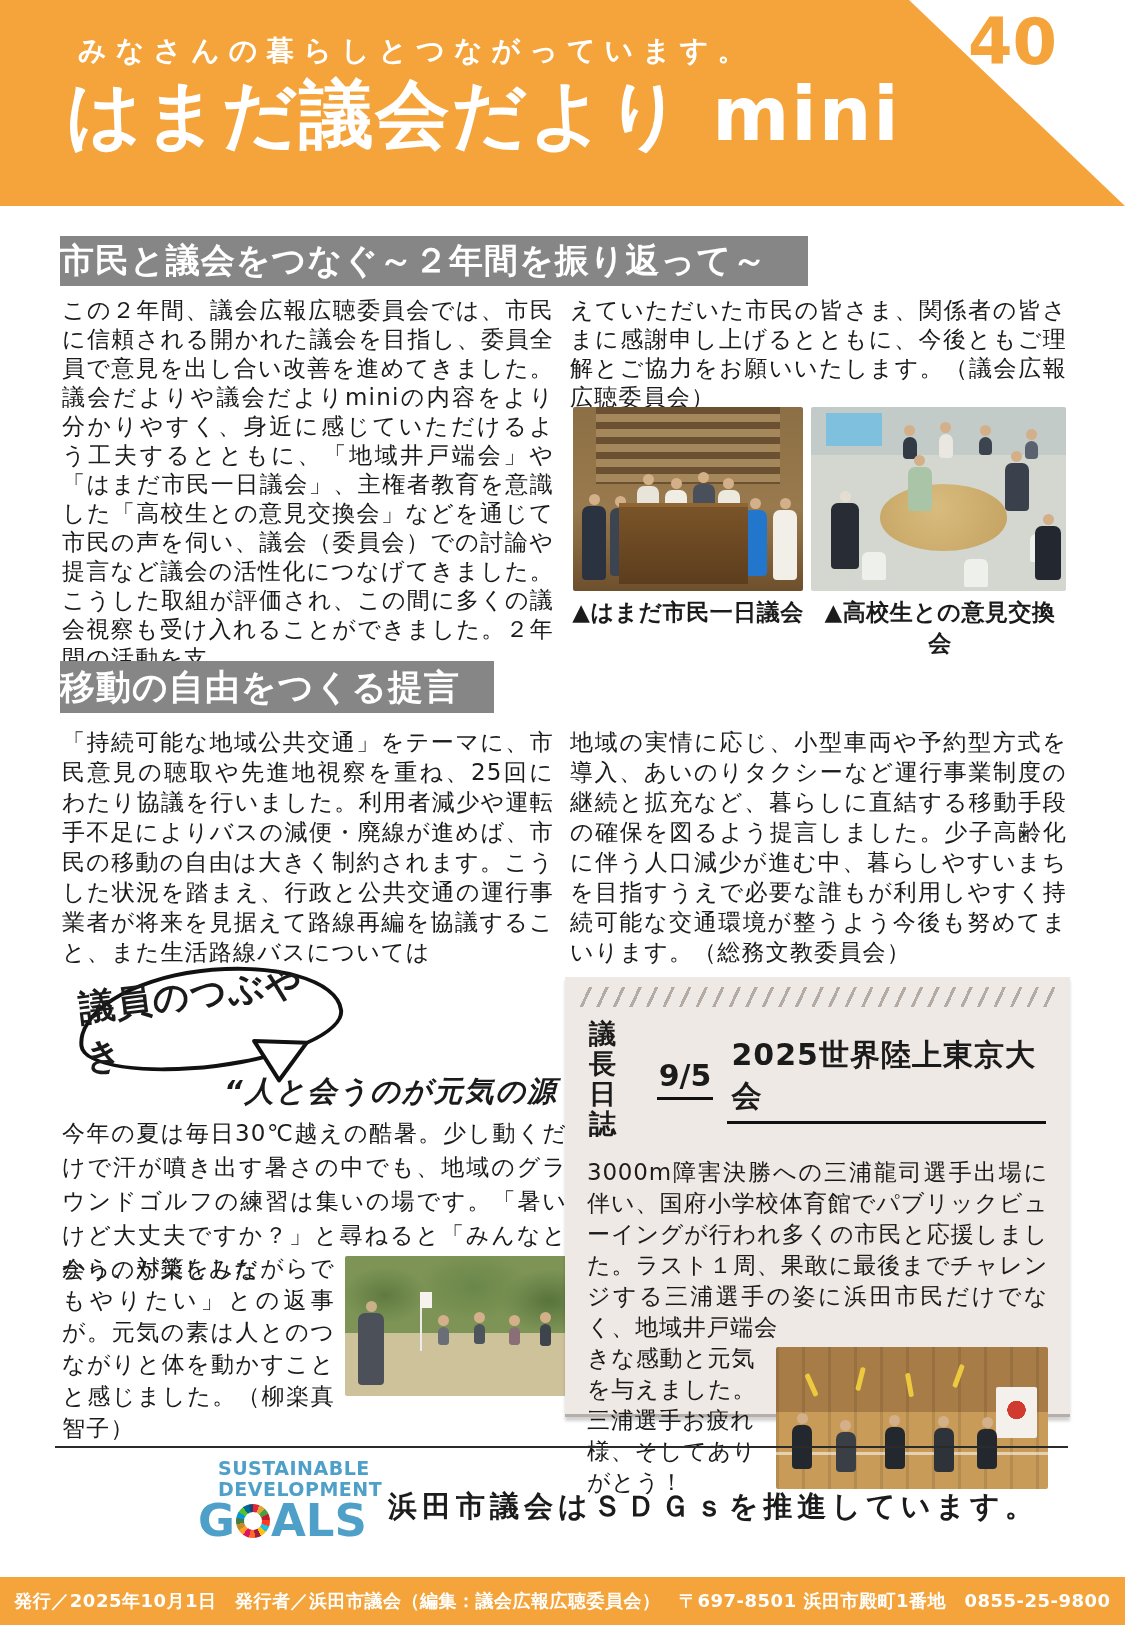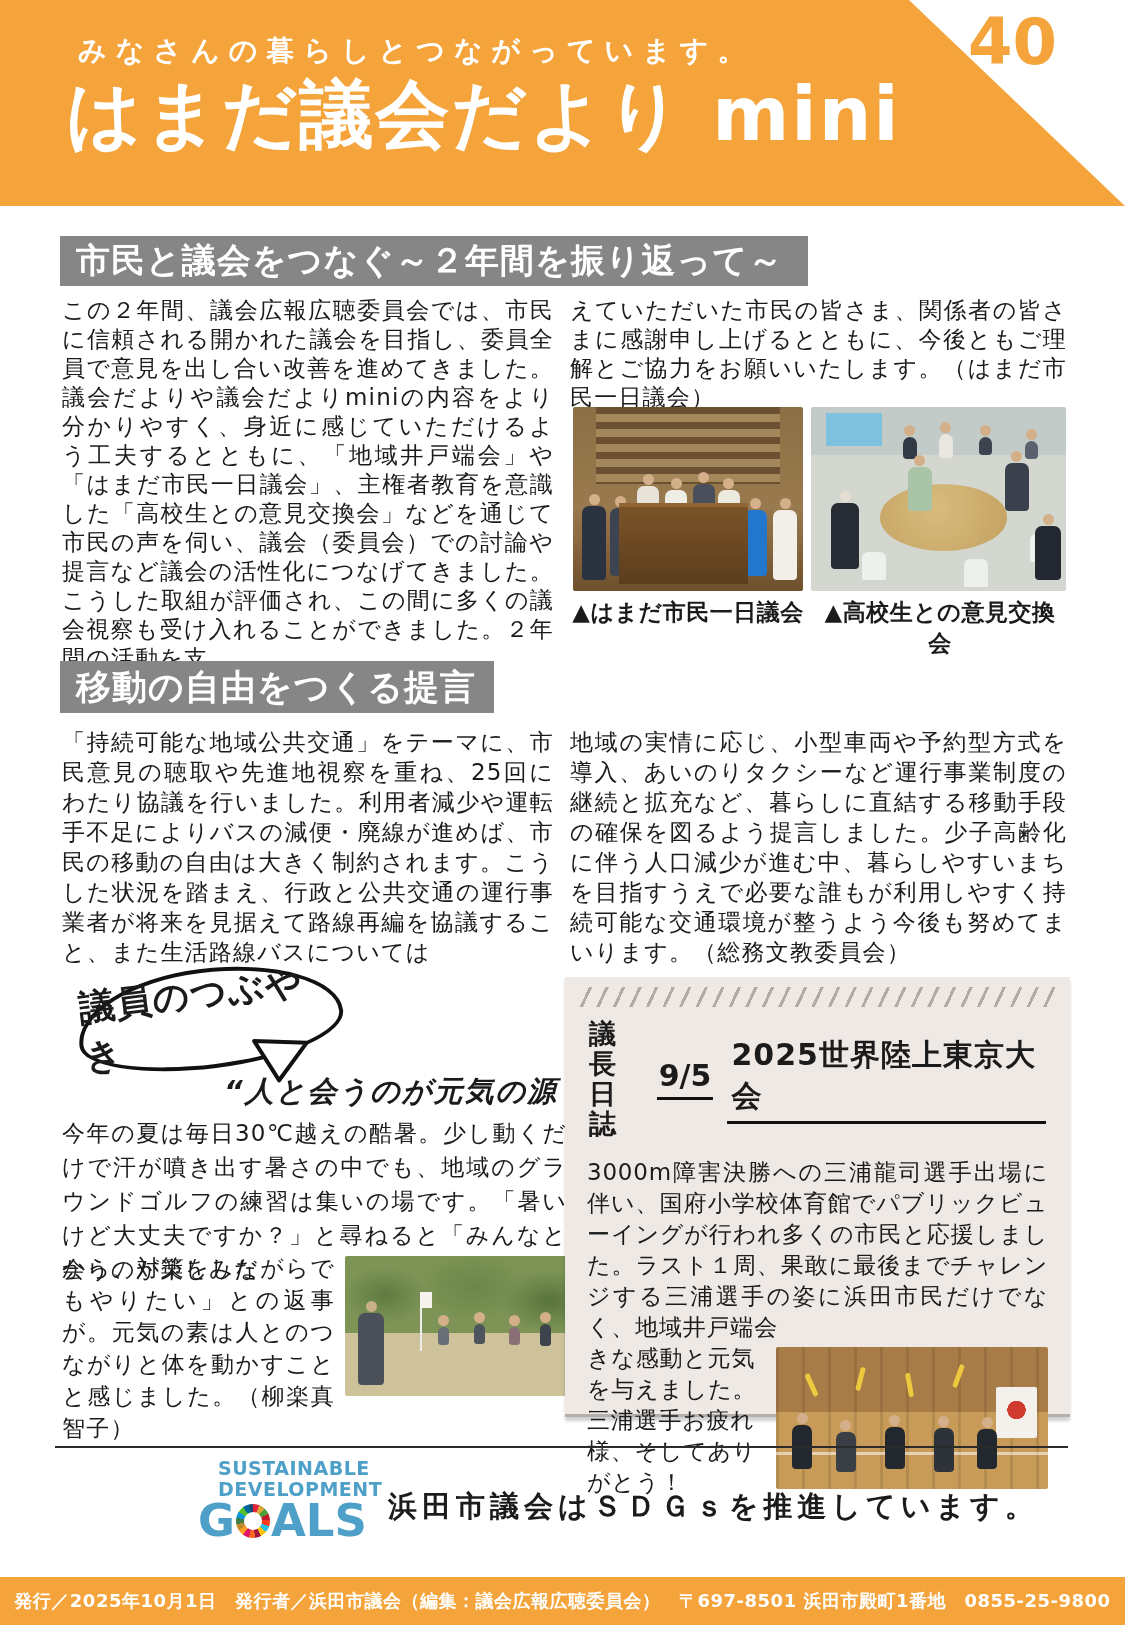--- a/index.html
+++ b/index.html
@@ -8,21 +8,21 @@
 
   
   .masthead{position:absolute;left:0;top:0;width:100%;height:206px;background:#F4A43A;}
   .corner-cut{position:absolute;right:0;top:0;width:216px;height:206px;background:#fff;
               clip-path:polygon(0 0,100% 0,100% 100%);}
   .issue{position:absolute;top:10px;right:68px;font-size:64px;font-weight:800;color:#F4A43A;line-height:1;}
   .tagline{position:absolute;top:32px;left:78px;font-size:28px;font-weight:700;color:#fff;letter-spacing:9px;}
   .title{position:absolute;top:74px;left:66px;margin:0;font-size:74px;font-weight:900;color:#fff;letter-spacing:2px;line-height:1.1;}
 
   
-  .banner{position:absolute;background:#868686;color:#fff;font-weight:700;display:flex;align-items:center;padding-left:16px;box-sizing:border-box;}
+  .banner{position:absolute;background:#868686;color:#fff;font-weight:700;display:flex;align-items:center;box-sizing:border-box;}
   .banner1{left:60px;top:236px;width:748px;height:50px;font-size:34px;letter-spacing:1px;}
   .banner2{left:60px;top:661px;width:434px;height:52px;font-size:35px;letter-spacing:1px;}
 
   
   .bodytext{font-size:23px;line-height:29px;letter-spacing:1.2px;text-align:justify;margin:0;}
   .s1L{position:absolute;left:62px;top:296px;width:492px;}
   .s1R{position:absolute;left:570px;top:296px;width:497px;}
   .s2L{position:absolute;left:62px;top:727px;width:492px;line-height:30px;}
   .s2R{position:absolute;left:570px;top:727px;width:497px;line-height:30px;}
 
@@ -104,21 +104,21 @@
 
   <header class="masthead">
     <div class="corner-cut"></div>
     <div class="issue">40</div>
     <div class="tagline">みなさんの暮らしとつながっています。</div>
     <h1 class="title">はまだ議会だより mini</h1>
   </header>
 
   <div class="banner banner1">市民と議会をつなぐ～２年間を振り返って～</div>
   <p class="bodytext s1L">この２年間、議会広報広聴委員会では、市民に信頼される開かれた議会を目指し、委員全員で意見を出し合い改善を進めてきました。議会だよりや議会だよりminiの内容をより分かりやすく、身近に感じていただけるよう工夫するとともに、「地域井戸端会」や「はまだ市民一日議会」、主権者教育を意識した「高校生との意見交換会」などを通じて市民の声を伺い、議会（委員会）での討論や提言など議会の活性化につなげてきました。こうした取組が評価され、この間に多くの議会視察も受け入れることができました。２年間の活動を支</p>
-  <p class="bodytext s1R">えていただいた市民の皆さま、関係者の皆さまに感謝申し上げるとともに、今後ともご理解とご協力をお願いいたします。（はまだ市民一日議会）</p>
+  <p class="bodytext s1R">えていただいた市民の皆さま、関係者の皆さまに感謝申し上げるとともに、今後ともご理解とご協力をお願いいたします。（議会広報広聴委員会）</p>
 
   <div class="photo ph1" aria-hidden="true">
     <div class="slats"></div>
     <i class="fig" style="left:4%;bottom:6%;width:24px;height:86px;--c:#2c3340"></i>
     <i class="fig" style="left:16%;bottom:8%;width:22px;height:80px;--c:#3c4452"></i>
     <i class="fig" style="left:28%;bottom:30%;width:22px;height:62px;--c:#e8e4da"></i>
     <i class="fig" style="left:40%;bottom:30%;width:22px;height:58px;--c:#f0ede5"></i>
     <i class="fig" style="left:52%;bottom:30%;width:22px;height:64px;--c:#4a4f5c"></i>
     <i class="fig" style="left:63%;bottom:30%;width:22px;height:58px;--c:#eceade"></i>
     <i class="fig" style="left:74%;bottom:8%;width:24px;height:78px;--c:#2277cc"></i>

